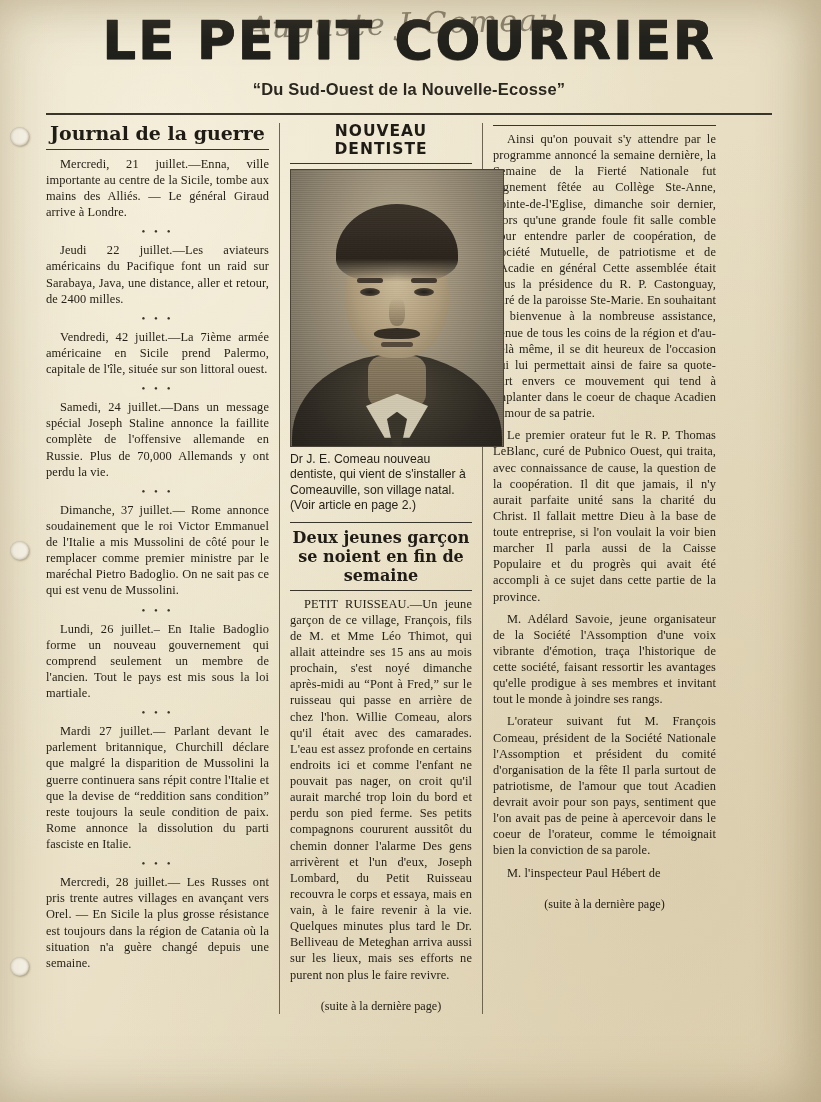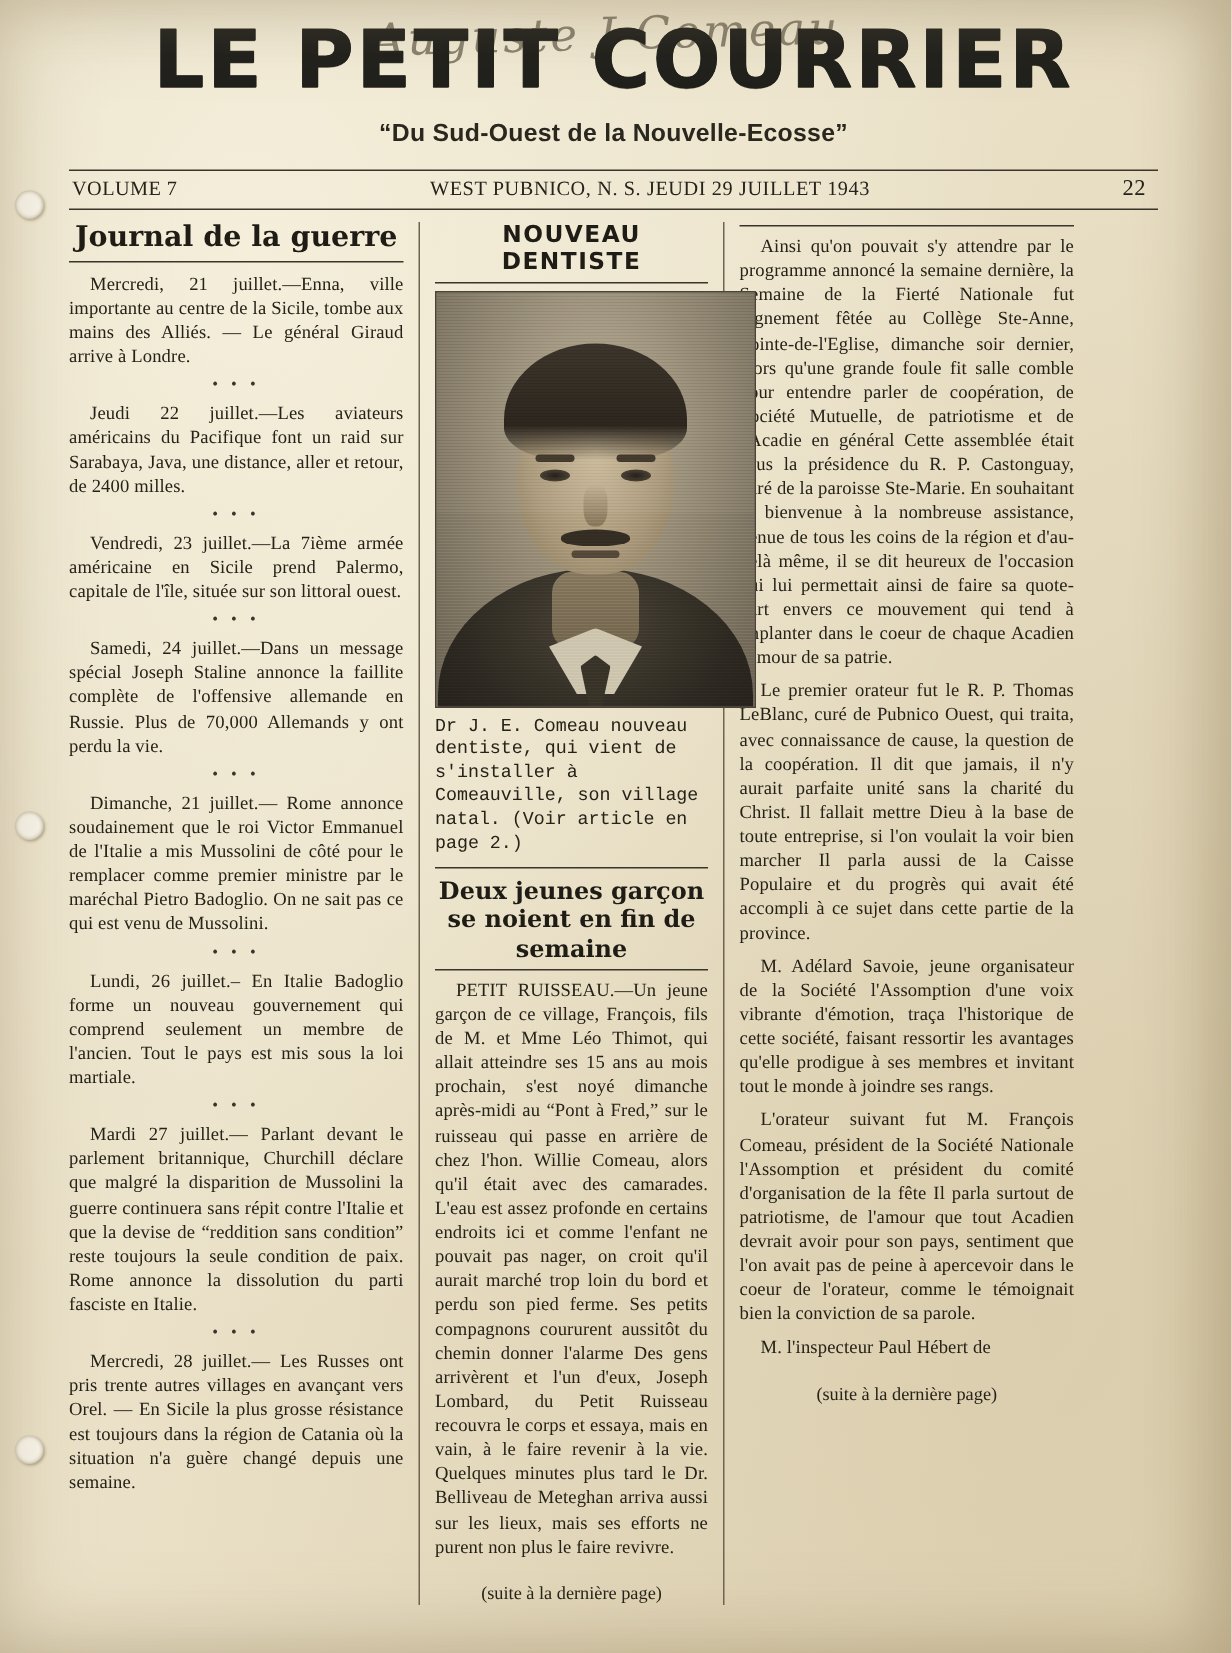--- a/index.html
+++ b/index.html
@@ -291,21 +291,21 @@
     border-radius: 3px;
   }
   .photo .grain {
     position: absolute;
     inset: 0;
     background-image:
       repeating-linear-gradient(0deg, rgba(255,255,255,0.05) 0 1px, rgba(0,0,0,0.05) 1px 2px);
     mix-blend-mode: overlay;
   }
   .caption {
-    font-family: Liberation Mono, monospace;
+    font-family: Liberation Sans, sans-serif;
     font-size: 12.2px;
     line-height: 1.28;
     color: #262218;
     text-align: left;
     margin: 5px 0 0 0;
   }
   .sep {
     border-top: 1.2px solid #3a352a;
     margin: 8px 0 5px 0;
   }
@@ -329,42 +329,37 @@
   <div class="handwriting">Auguste J Comeau</div>
 
   <div class="content">
 
     <div class="masthead">
       <div class="title">LE PETIT COURRIER</div>
       <div class="subtitle">“Du Sud-Ouest de la Nouvelle-Ecosse”</div>
     </div>
 
     <div class="rule"></div>
-    <div class="volbar">
-      <div>VOLUME 7</div>
-      <div class="mid">WEST PUBNICO,    N. S.   JEUDI 29 JUILLET 1943</div>
-      <div class="page-no">22</div>
-    </div>
     <div class="rule2"></div>
 
     <div class="columns">
 
       <div class="col col1">
         <div class="headline">Journal de la guerre</div>
         <div class="hl-rule"></div>
 
         <p class="body">Mercredi, 21 juillet.—Enna, ville importante au centre de la Sicile, tombe aux mains des Alliés. — Le général Giraud arrive à Londre.</p>
         <div class="dots">• • •</div>
         <p class="body">Jeudi 22 juillet.—Les aviateurs américains du Pacifique font un raid sur Sarabaya, Java, une distance, aller et retour, de 2400 milles.</p>
         <div class="dots">• • •</div>
-        <p class="body">Vendredi, 23 juillet.—La 7ième armée américaine en Sicile prend Palermo, capitale de l'île, située sur son littoral ouest.</p>
+        <p class="body">Vendredi, 42 juillet.—La 7ième armée américaine en Sicile prend Palermo, capitale de l'île, située sur son littoral ouest.</p>
         <div class="dots">• • •</div>
         <p class="body">Samedi, 24 juillet.—Dans un message spécial Joseph Staline annonce la faillite complète de l'offensive allemande en Russie. Plus de 70,000 Allemands y ont perdu la vie.</p>
         <div class="dots">• • •</div>
-        <p class="body">Dimanche, 21 juillet.— Rome annonce soudainement que le roi Victor Emmanuel de l'Italie a mis Mussolini de côté pour le remplacer comme premier ministre par le maréchal Pietro Badoglio. On ne sait pas ce qui est venu de Mussolini.</p>
+        <p class="body">Dimanche, 37 juillet.— Rome annonce soudainement que le roi Victor Emmanuel de l'Italie a mis Mussolini de côté pour le remplacer comme premier ministre par le maréchal Pietro Badoglio. On ne sait pas ce qui est venu de Mussolini.</p>
         <div class="dots">• • •</div>
         <p class="body">Lundi, 26 juillet.– En Italie Badoglio forme un nouveau gouvernement qui comprend seulement un membre de l'ancien. Tout le pays est mis sous la loi martiale.</p>
         <div class="dots">• • •</div>
         <p class="body">Mardi 27 juillet.— Parlant devant le parlement britannique, Churchill déclare que malgré la disparition de Mussolini la guerre continuera sans répit contre l'Italie et que la devise de “reddition sans condition” reste toujours la seule condition de paix. Rome annonce la dissolution du parti fasciste en Italie.</p>
         <div class="dots">• • •</div>
         <p class="body">Mercredi, 28 juillet.— Les Russes ont pris trente autres villages en avançant vers Orel. — En Sicile la plus grosse résistance est toujours dans la région de Catania où la situation n'a guère changé depuis une semaine.</p>
       </div>
 
       <div class="col col2">
         <div class="headline sans">NOUVEAU   DENTISTE</div>

